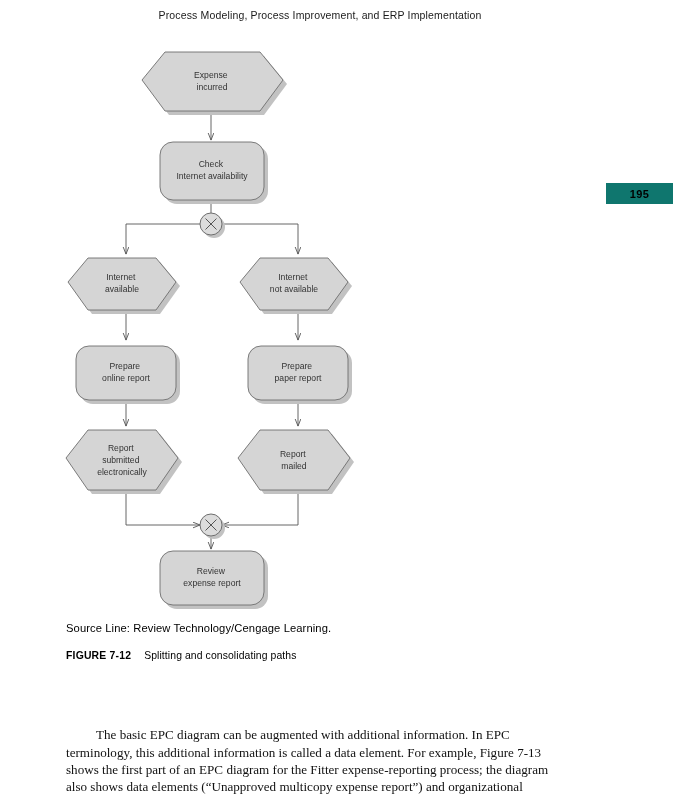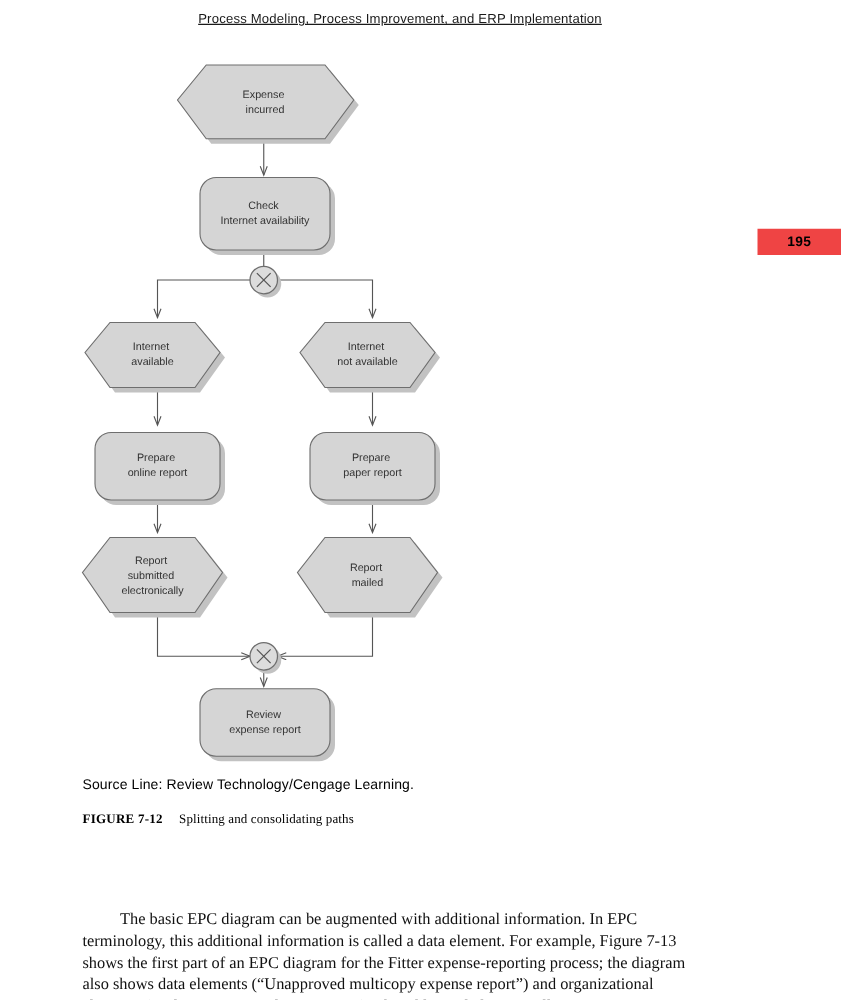--- a/index.html
+++ b/index.html
@@ -20,31 +20,30 @@
   .running-head {
     position: absolute;
     top: 9px;
     left: 0;
     width: 640px;
     text-align: center;
     font-family: "Liberation Sans", sans-serif;
     font-size: 10.5px;
     letter-spacing: 0.15px;
     color: #1a1a1a;
-    text-decoration: underline;
   }
 
   
   .page-tab {
     position: absolute;
     left: 606px;
     top: 183px;
     width: 67px;
     height: 21px;
-    background: #ef4444;
+    background: #0f766e;
     display: flex;
     align-items: center;
     justify-content: center;
   }
   .page-tab span {
     font-family: "Liberation Sans", sans-serif;
     font-size: 11px;
     font-weight: bold;
     color: #000;
     letter-spacing: 0.3px;
@@ -74,21 +73,21 @@
     top: 622px;
     font-family: "Liberation Sans", sans-serif;
     font-size: 11.2px;
     color: #000;
     letter-spacing: 0.1px;
   }
   .figure-caption {
     position: absolute;
     left: 66px;
     top: 650px;
-    font-family: Liberation Serif, serif;
+    font-family: Liberation Sans, sans-serif;
     font-size: 10.4px;
     color: #000;
     white-space: nowrap;
   }
   .figure-caption .fig-num {
     font-weight: bold;
     letter-spacing: 0.2px;
   }
   .figure-caption .fig-title {
     margin-left: 13px;

